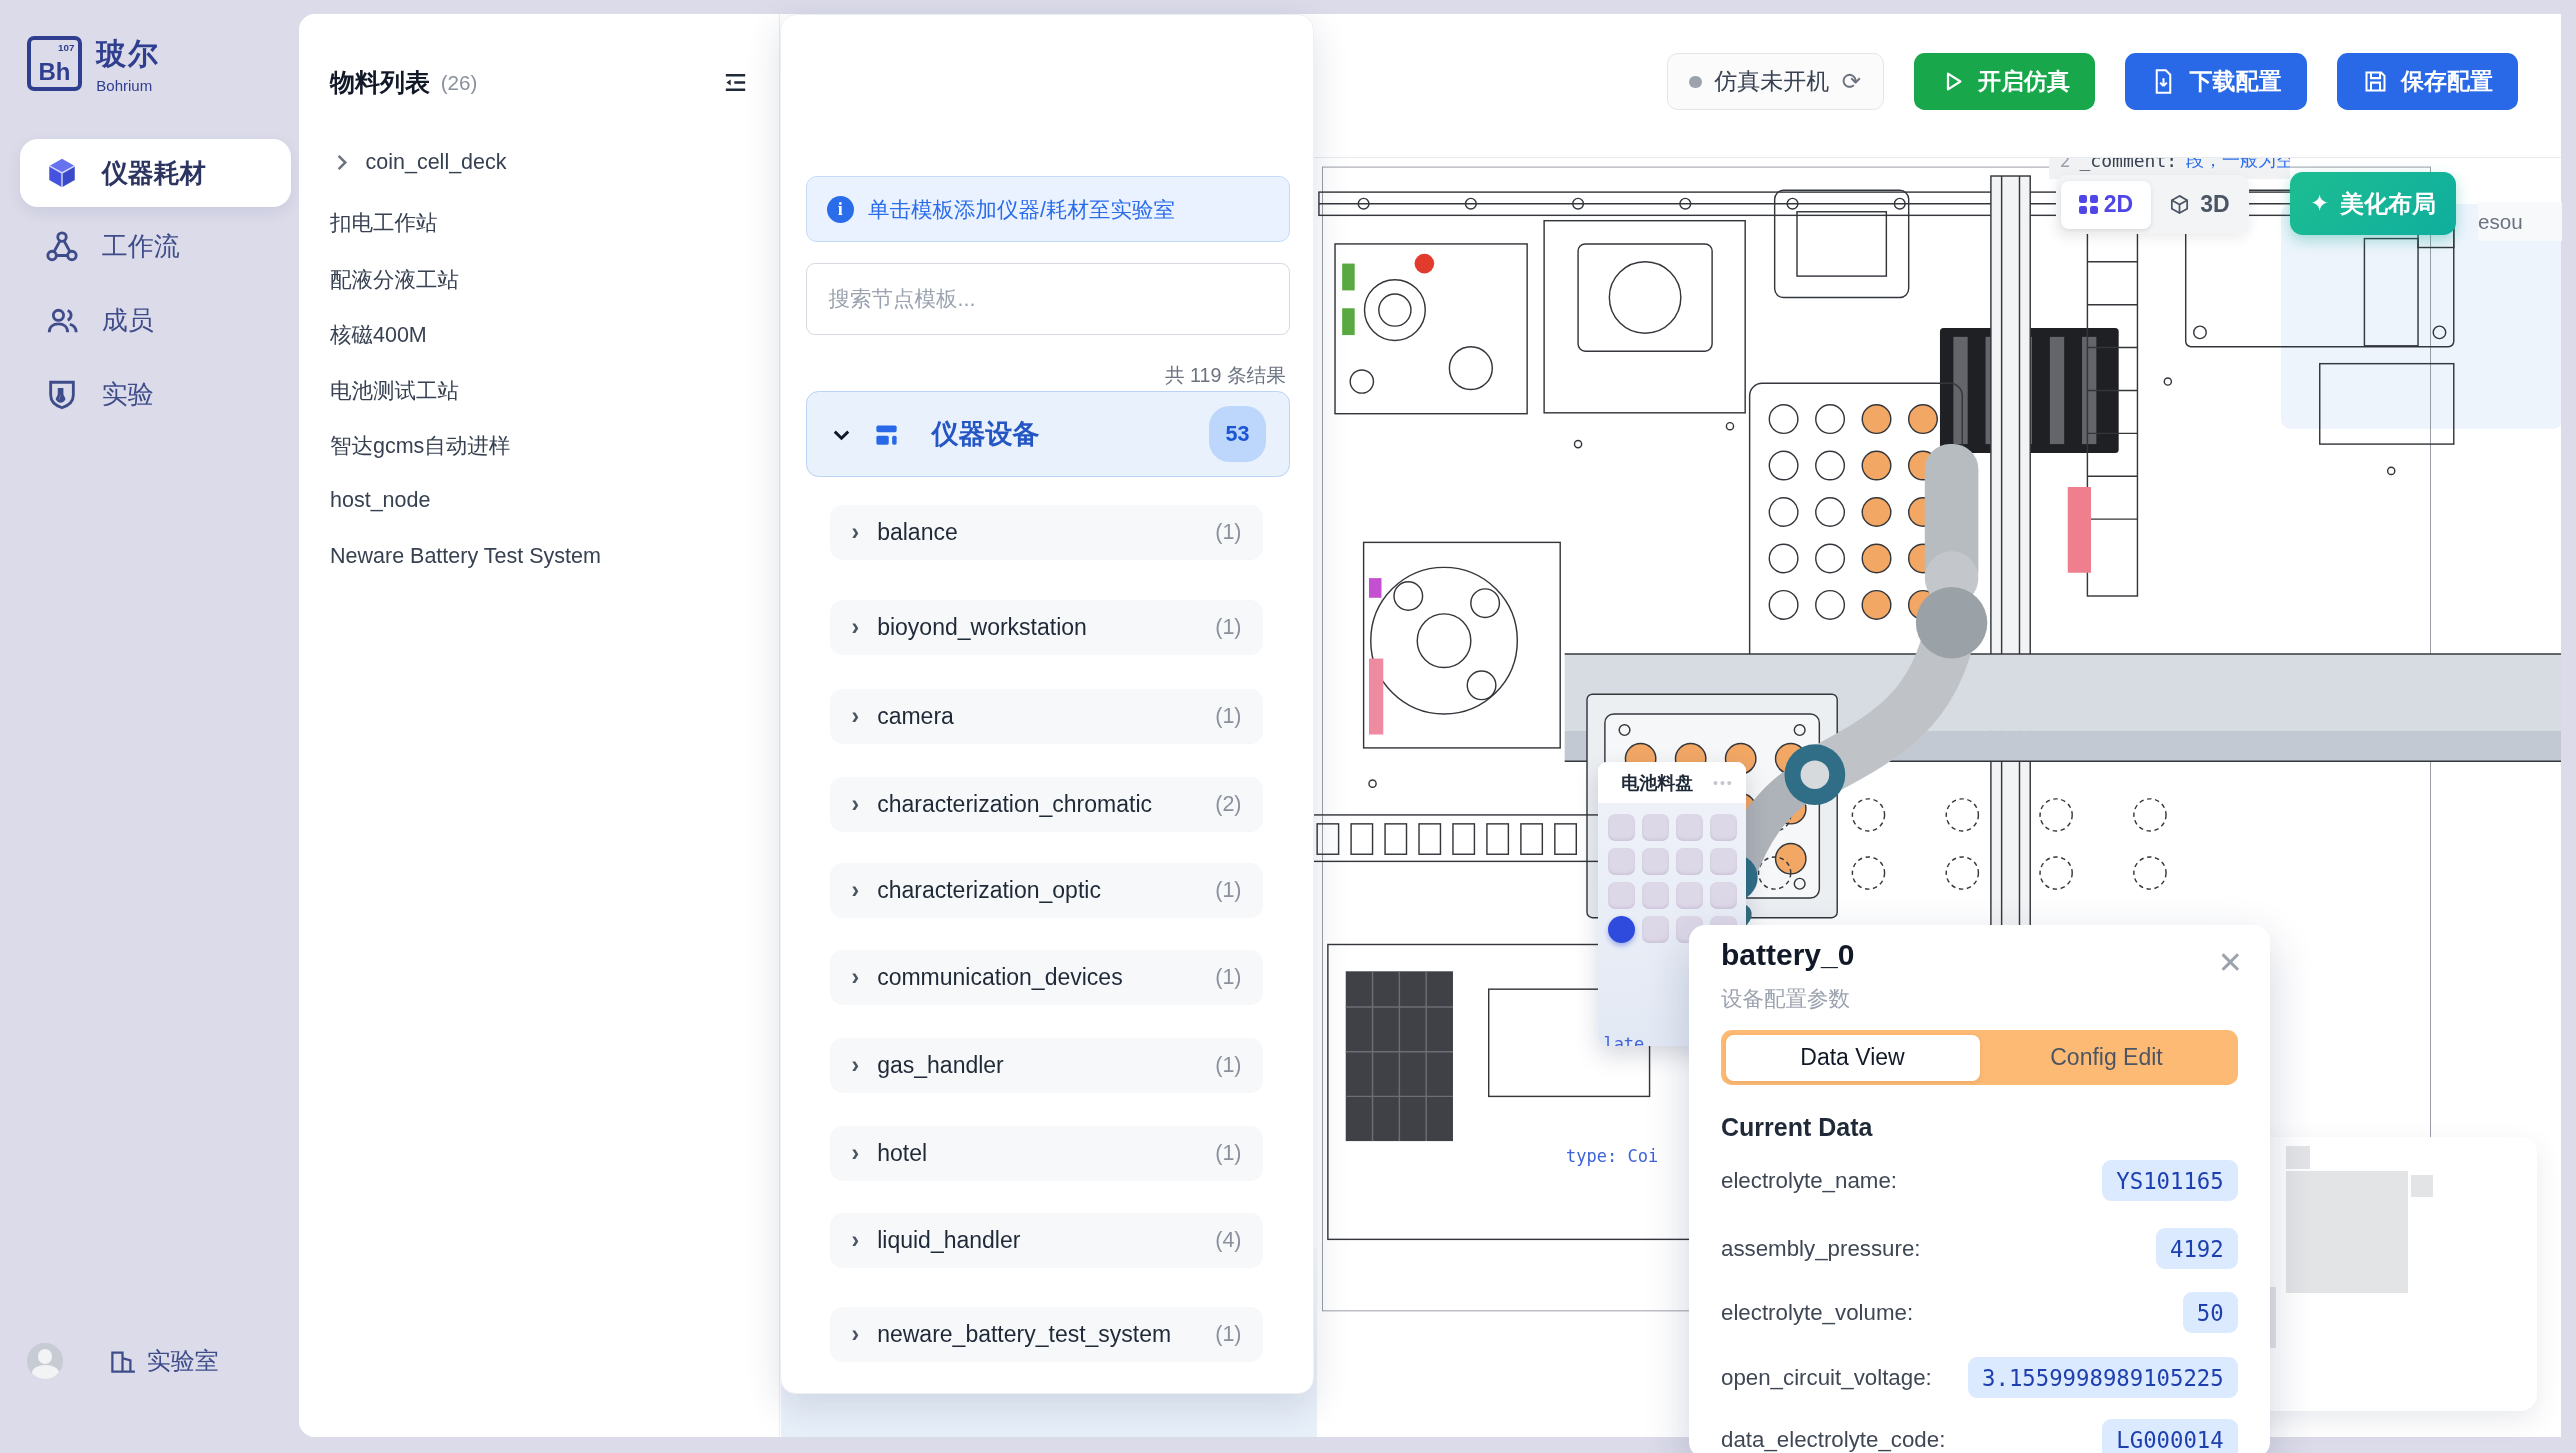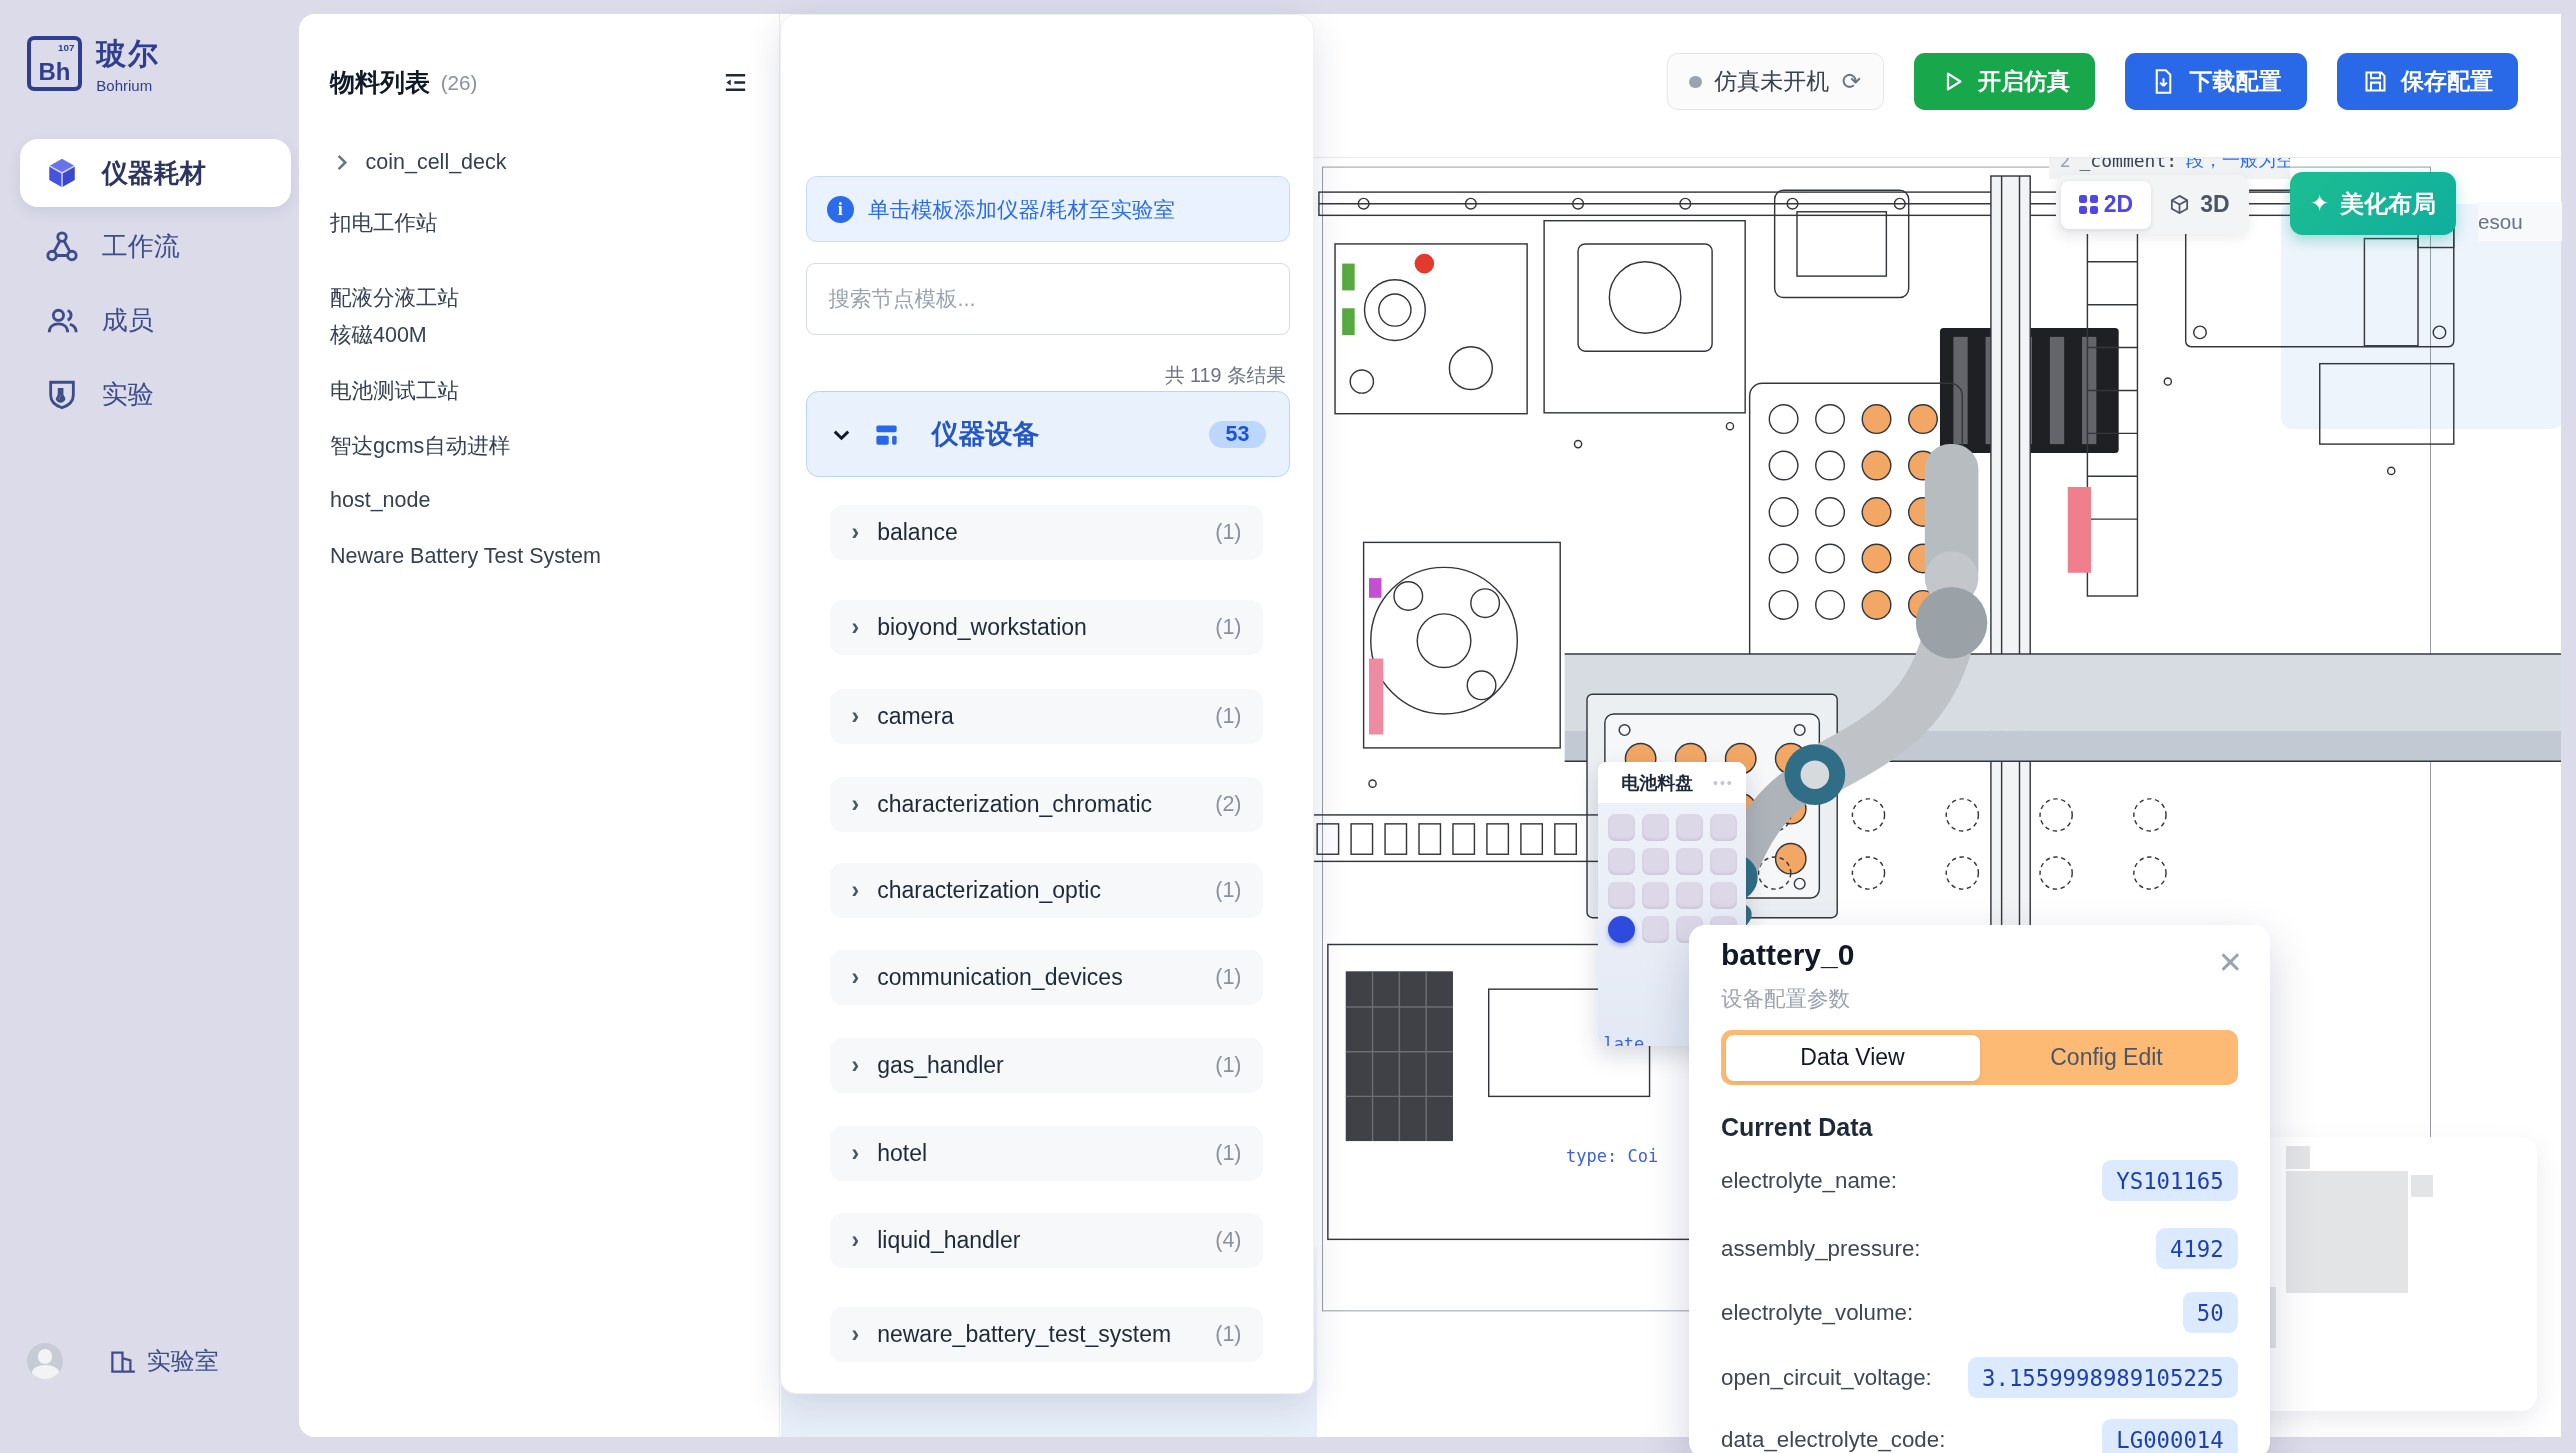--- a/index.html
+++ b/index.html
@@ -119,21 +119,21 @@
   .tip-text { font-size:21.5px; color:#2b6cea; }
   .info-ico { width:27px; height:27px; border-radius:50%; background:#2b6cea; color:#fff; font-size:18px; font-weight:bold;
               display:flex; align-items:center; justify-content:center; font-family:"Liberation Serif",serif; }
   .search { position:absolute; left:25px; top:248px; width:484px; height:72px; border:0.9px solid #d6dae1; border-radius:9px;
             font-size:21.5px; color:#374151; padding:0 21.5px; outline:none; background:#fff;}
   .search::placeholder { color:#9aa3af; }
   .rescount { position:absolute; right:27px; top:347px; font-size:19.7px; color:#6b7280; }
   .category { position:absolute; left:25px; top:376px; width:484px; height:86px; background:#e9f1fd; border:1.8px solid #bad3f8;
               border-radius:12.5px; display:flex; align-items:center; padding:0 23px; gap:19.7px; cursor:pointer; }
   .cat-label { font-size:27px; font-weight:bold; color:#2456c4;margin-left:12px; }
-  .cat-badge { margin-left:auto; min-width:57px; height:27px; border-radius:20.6px; background:#bcd7fb; color:#1b55d6;
+  .cat-badge { margin-left:auto; min-width:57px; height:56px; border-radius:20.6px; background:#bcd7fb; color:#1b55d6;
                font-size:21.5px; font-weight:bold; display:flex; align-items:center; justify-content:center; padding:0 12.5px;}
   .titem { position:absolute; left:49px; width:433px; height:55px; background:#f7f8fa; border-radius:12.5px;
            display:flex; align-items:center; padding:0 21.5px; gap:18px; cursor:pointer; }
   .titem .ti-chev { font-size:23px; color:#4b5563; font-weight:bold; }
   .ti-name { font-size:23px; color:#1f2937; }
   .ti-count { margin-left:auto; font-size:21.5px; color:#8a919c; }
 
   
   .popup { position:absolute; left:1689px; top:925px; width:581px; height:533px; z-index:10; background:#fff;
            border-radius:16px; box-shadow:0 16px 45px rgba(30,40,90,.20); overflow:hidden; }
@@ -460,21 +460,21 @@
     </div>
     <div class="mat-item" style="top:130px;">
       <svg class="chev icon" viewBox="0 0 24 24" fill="none" stroke="#6b7280" stroke-width="2.6">
           <path d="M9 5l7 7-7 7"></path>
         </svg>
       <span>coin_cell_deck</span>
     </div>
     <div class="mat-item plain" style="top:190px;">
         <span>扣电工作站</span>
       </div>
-    <div class="mat-item plain" style="top:247px;margin-top:18px;">
+    <div class="mat-item plain" style="top:247px;">
         <span>配液分液工站</span>
       </div>
     <div class="mat-item plain" style="top:302px;">
         <span>核磁400M</span>
       </div>
     <div class="mat-item plain" style="top:358px;">
         <span>电池测试工站</span>
       </div>
     <div class="mat-item plain" style="top:413px;">
         <span>智达gcms自动进样</span>

